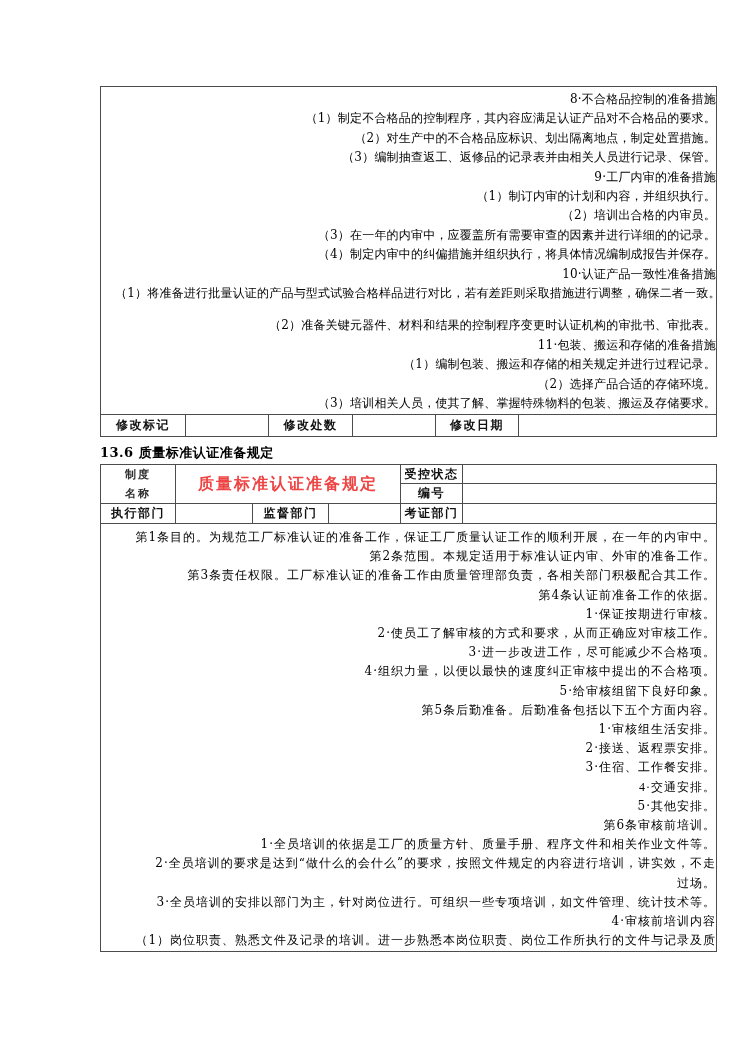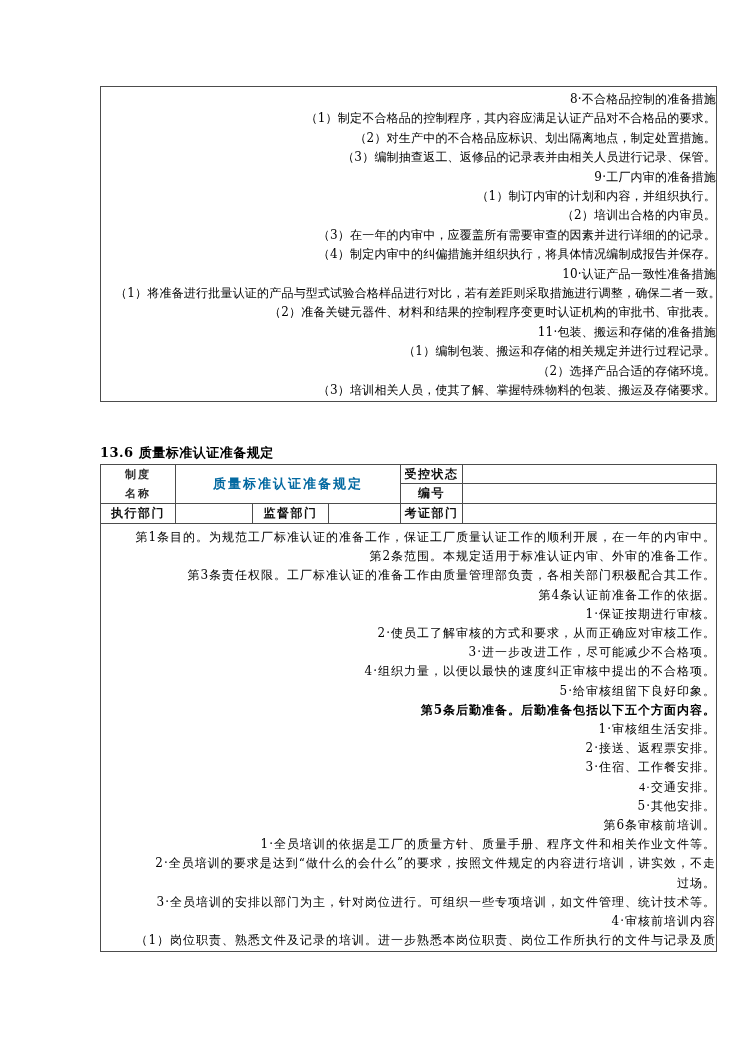--- a/index.html
+++ b/index.html
@@ -50,23 +50,23 @@
   }
   td.val { background: #fff; }
   .t1 tr.meta-row { height: 22px; }
   .t2 tr.hr1 { height: 19px; }
   .t2 tr.hr2 { height: 20px; }
   .t2 tr.hr3 { height: 20px; }
   td.title-cell {
     font-weight: bold;
     text-align: center;
     vertical-align: middle;
-    font-size: 13px;
+    font-size: 16px;
     letter-spacing: 2px;
-    color: #0369a1;
+    color: #ef4444;
   }
   .inst-line { line-height: 19px; text-align: center; font-size: 11px; font-weight: bold; letter-spacing: 2px; }
   .section-heading {
     position: absolute;
     left: 100px;
     top: 444px;
     font-size: 13px;
     font-weight: bold;
     letter-spacing: 0.5px;
     color: #000;
@@ -95,30 +95,38 @@
               <div class="tline" style="padding-left: 14px;">（1）制定不合格品的控制程序，其内容应满足认证产品对不合格品的要求。</div>
               <div class="tline" style="padding-left: 14px;">（2）对生产中的不合格品应标识、划出隔离地点，制定处置措施。</div>
               <div class="tline" style="padding-left: 14px;">（3）编制抽查返工、返修品的记录表并由相关人员进行记录、保管。</div>
               <div class="tline" style="padding-left: 14px;">9·工厂内审的准备措施</div>
               <div class="tline" style="padding-left: 14px;">（1）制订内审的计划和内容，并组织执行。</div>
               <div class="tline" style="padding-left: 14px;">（2）培训出合格的内审员。</div>
               <div class="tline" style="padding-left: 14px;">（3）在一年的内审中，应覆盖所有需要审查的因素并进行详细的的记录。</div>
               <div class="tline" style="padding-left: 14px;">（4）制定内审中的纠偏措施并组织执行，将具体情况编制成报告并保存。</div>
               <div class="tline" style="padding-left: 14px;">10·认证产品一致性准备措施</div>
               <div class="tline" style="padding-left: 14px;">（1）将准备进行批量认证的产品与型式试验合格样品进行对比，若有差距则采取措施进行调整，确保二者一致。</div>
-              <div class="tline" style="padding-left: 14px;">（2）准备关键元器件、材料和结果的控制程序变更时认证机构的审批书、审批表。</div>
+              <div class="tline" style="padding-left: 14px; margin-top: 13px;">（2）准备关键元器件、材料和结果的控制程序变更时认证机构的审批书、审批表。</div>
               <div class="tline" style="padding-left: 14px;">11·包装、搬运和存储的准备措施</div>
               <div class="tline" style="padding-left: 14px;">（1）编制包装、搬运和存储的相关规定并进行过程记录。</div>
               <div class="tline" style="padding-left: 14px;">（2）选择产品合适的存储环境。</div>
               <div class="tline" style="padding-left: 14px;">（3）培训相关人员，使其了解、掌握特殊物料的包装、搬运及存储要求。</div>
             </div>
         </td>
       </tr>
     </tbody>
     <tbody>
+        <tr class="meta-row">
+          <td class="lbl">修改标记</td>
+          <td class="val"></td>
+          <td class="lbl">修改处数</td>
+          <td class="val"></td>
+          <td class="lbl">修改日期</td>
+          <td class="val"></td>
+        </tr>
       </tbody>
   </table>
 
   <div class="section-heading">13.6 质量标准认证准备规定</div>
 
   <table class="doc-table t2">
     <colgroup>
       <col style="width:75px">
         <col style="width:77px">
         <col style="width:76px">
@@ -153,21 +161,21 @@
           <div class="lines">
               <div class="tline" style="padding-left: 14px;">第1条目的。为规范工厂标准认证的准备工作，保证工厂质量认证工作的顺利开展，在一年的内审中。</div>
               <div class="tline" style="padding-left: 14px;">第2条范围。本规定适用于标准认证内审、外审的准备工作。</div>
               <div class="tline" style="padding-left: 14px;">第3条责任权限。工厂标准认证的准备工作由质量管理部负责，各相关部门积极配合其工作。</div>
               <div class="tline" style="padding-left: 14px;">第4条认证前准备工作的依据。</div>
               <div class="tline" style="padding-left: 14px;">1·保证按期进行审核。</div>
               <div class="tline" style="padding-left: 14px;">2·使员工了解审核的方式和要求，从而正确应对审核工作。</div>
               <div class="tline" style="padding-left: 14px;">3·进一步改进工作，尽可能减少不合格项。</div>
               <div class="tline" style="padding-left: 14px;">4·组织力量，以便以最快的速度纠正审核中提出的不合格项。</div>
               <div class="tline" style="padding-left: 14px;">5·给审核组留下良好印象。</div>
-              <div class="tline" style="padding-left: 14px; font-weight: bold;">第5条后勤准备。后勤准备包括以下五个方面内容。</div>
+              <div class="tline" style="padding-left: 14px;">第5条后勤准备。后勤准备包括以下五个方面内容。</div>
               <div class="tline" style="padding-left: 14px;">1·审核组生活安排。</div>
               <div class="tline" style="padding-left: 14px;">2·接送、返程票安排。</div>
               <div class="tline" style="padding-left: 14px;">3·住宿、工作餐安排。</div>
               <div class="tline" style="padding-left: 14px; font-family: Liberation Serif, serif;">4·交通安排。</div>
               <div class="tline" style="padding-left: 14px;">5·其他安排。</div>
               <div class="tline" style="padding-left: 14px;">第6条审核前培训。</div>
               <div class="tline" style="padding-left: 14px;">1·全员培训的依据是工厂的质量方针、质量手册、程序文件和相关作业文件等。</div>
               <div class="tline" style="padding-left: 14px;">2·全员培训的要求是达到“做什么的会什么”的要求，按照文件规定的内容进行培训，讲实效，不走</div>
               <div class="tline" style="padding-left: 3px;">过场。</div>
               <div class="tline" style="padding-left: 14px;">3·全员培训的安排以部门为主，针对岗位进行。可组织一些专项培训，如文件管理、统计技术等。</div>

